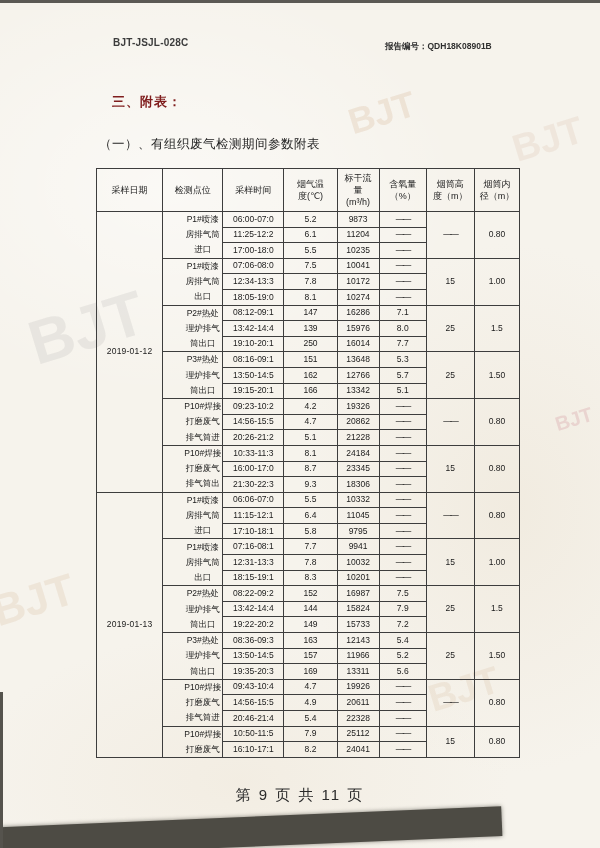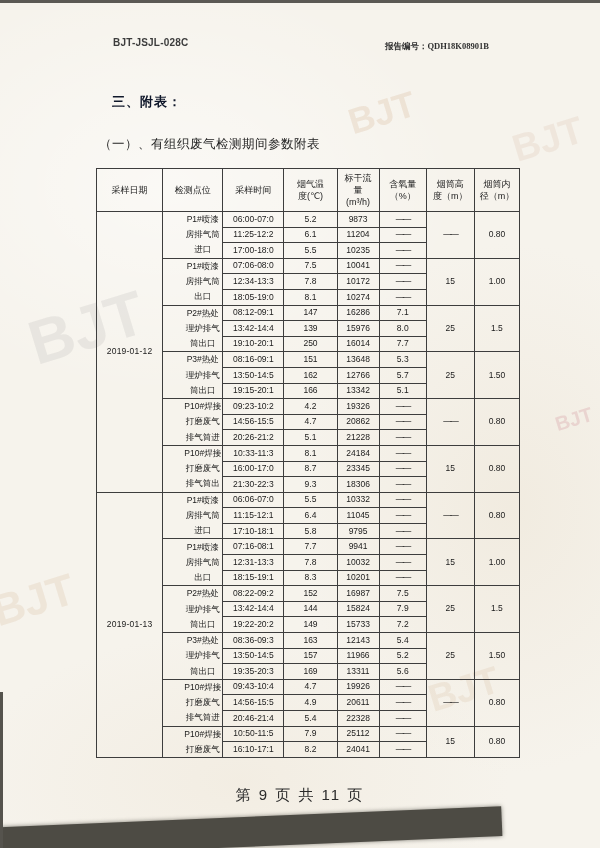--- a/index.html
+++ b/index.html
@@ -19,25 +19,25 @@
   .top-edge{
     position:absolute;left:0;top:0;width:600px;height:3px;
     background:#5b5954;
   }
   .doc-header-left{
     position:absolute;left:113px;top:37px;
     font-size:10px;font-weight:bold;color:#3c3c3c;letter-spacing:0.2px;
   }
   .doc-header-right{
     position:absolute;left:385px;top:41px;
-    font-size:8.5px;color:#2f2f2f;font-weight:bold;font-family:Liberation Serif, serif;
+    font-size:8.5px;color:#2f2f2f;font-weight:bold;
   }
   .section-title{
     position:absolute;left:112px;top:93px;margin:0;
-    font-size:13px;font-weight:bold;color:#0f172a;letter-spacing:1px;
+    font-size:13px;font-weight:bold;color:#7f1d1d;letter-spacing:1px;
   }
   .subsection-title{
     position:absolute;left:94px;top:131px;margin:5px;
     font-size:12.5px;font-weight:normal;color:#1c1c1c;letter-spacing:0.5px;
   }
   table.params{
     position:absolute;left:96px;top:168px;
     width:424px;table-layout:fixed;border-collapse:collapse;
     background:transparent;
   }

